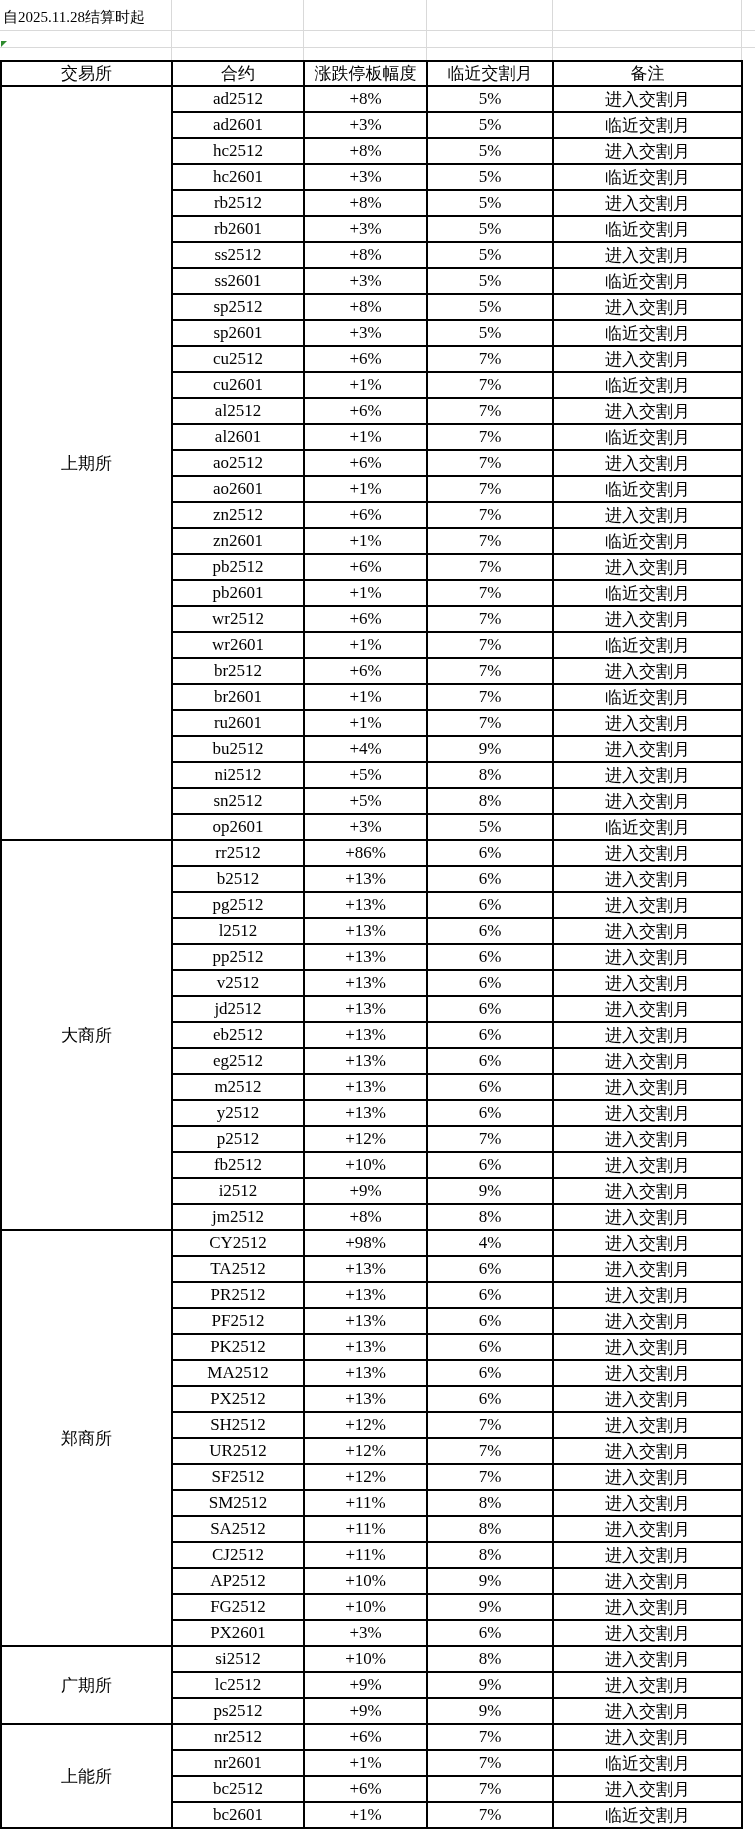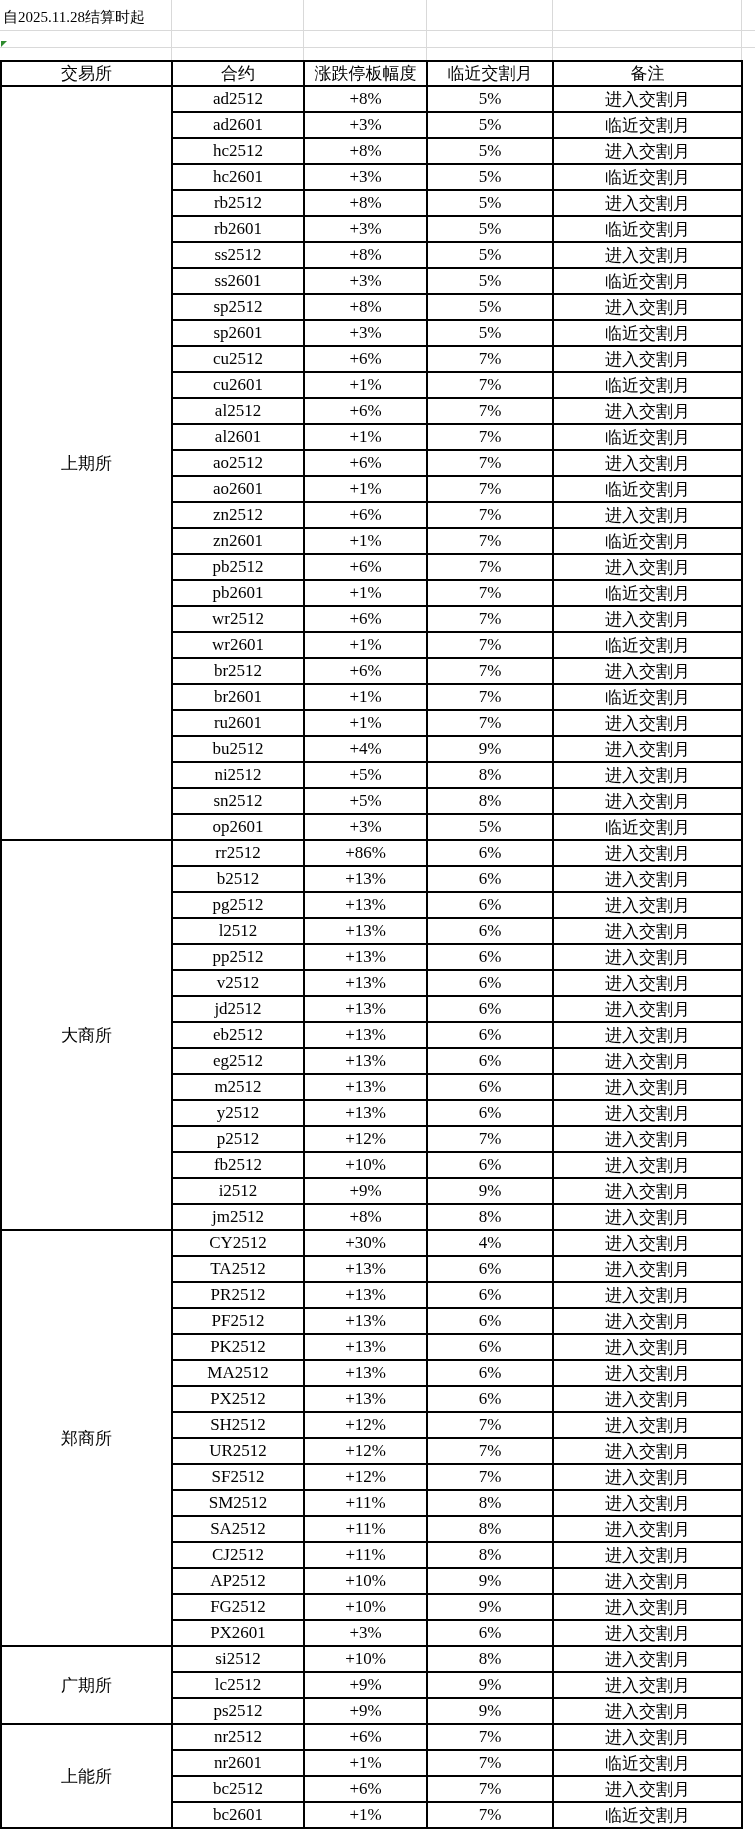--- a/index.html
+++ b/index.html
@@ -325,21 +325,21 @@
       </tr>
       <tr>
         <td>jm2512</td>
         <td>+8%</td>
         <td>8%</td>
         <td>进入交割月</td>
       </tr>
       <tr>
         <td rowspan="16" class="exchange-cell">郑商所</td>
         <td>CY2512</td>
-        <td>+30%</td>
+        <td>+98%</td>
         <td>4%</td>
         <td>进入交割月</td>
       </tr>
       <tr>
         <td>TA2512</td>
         <td>+13%</td>
         <td>6%</td>
         <td>进入交割月</td>
       </tr>
       <tr>

